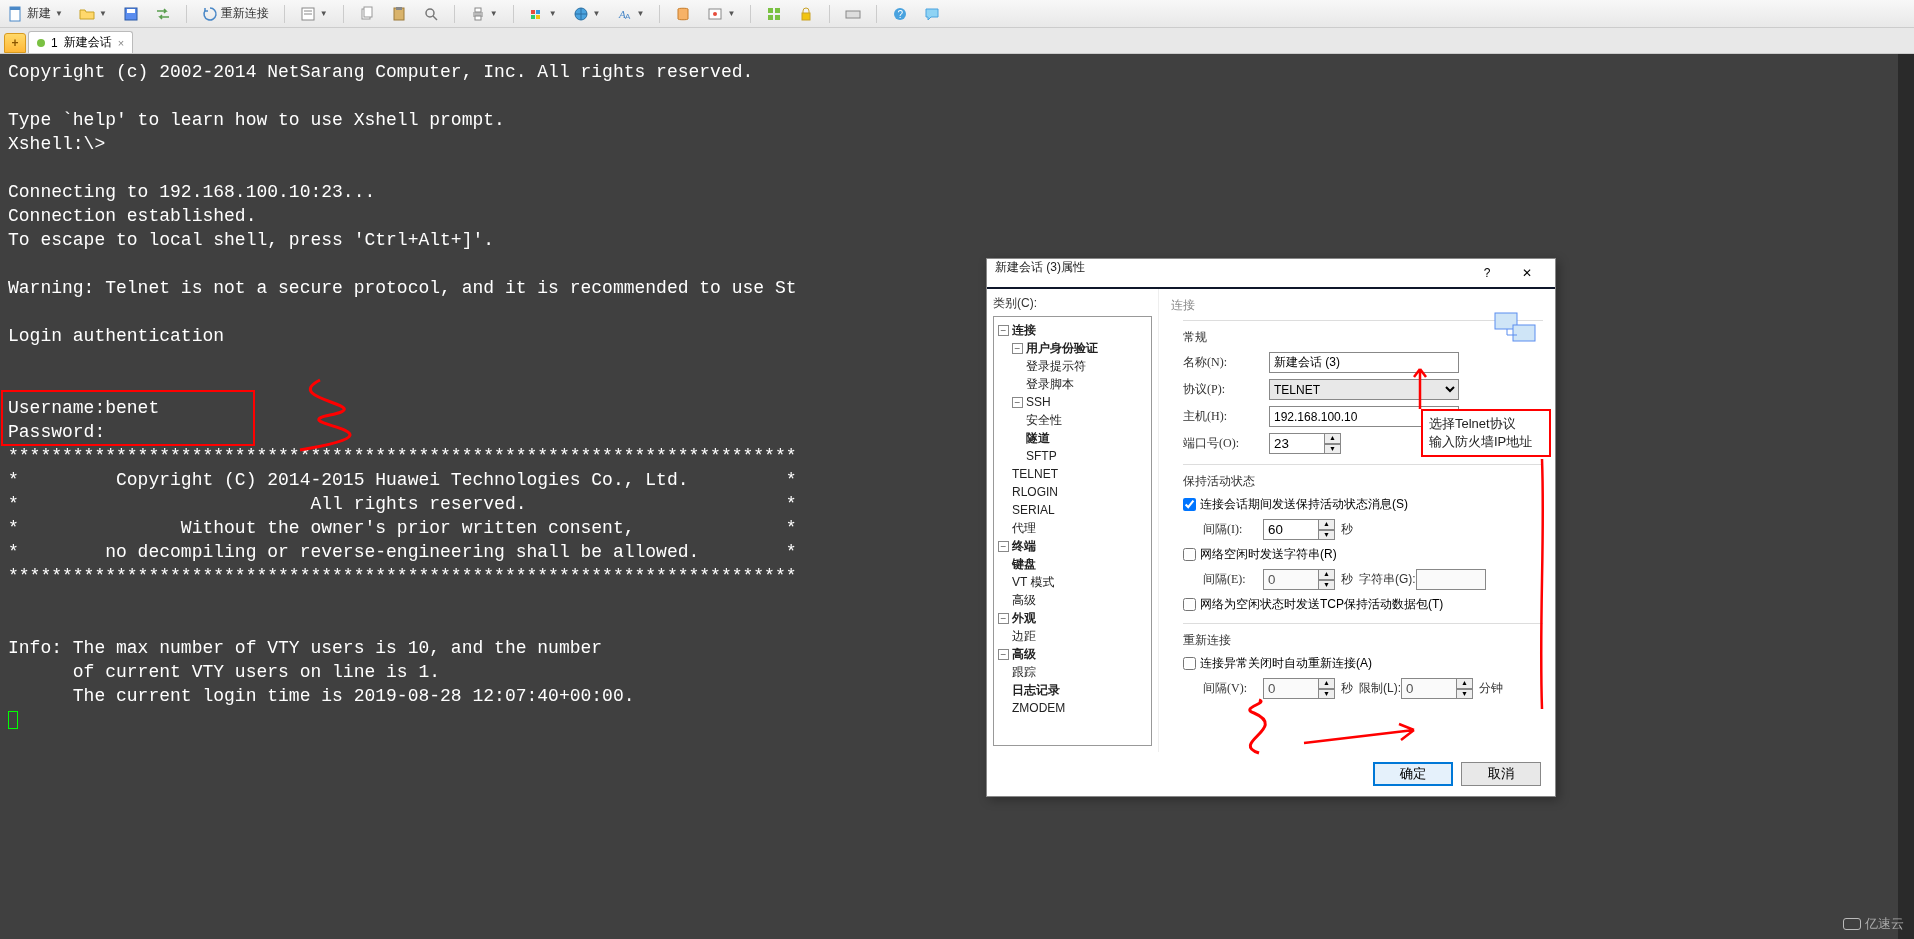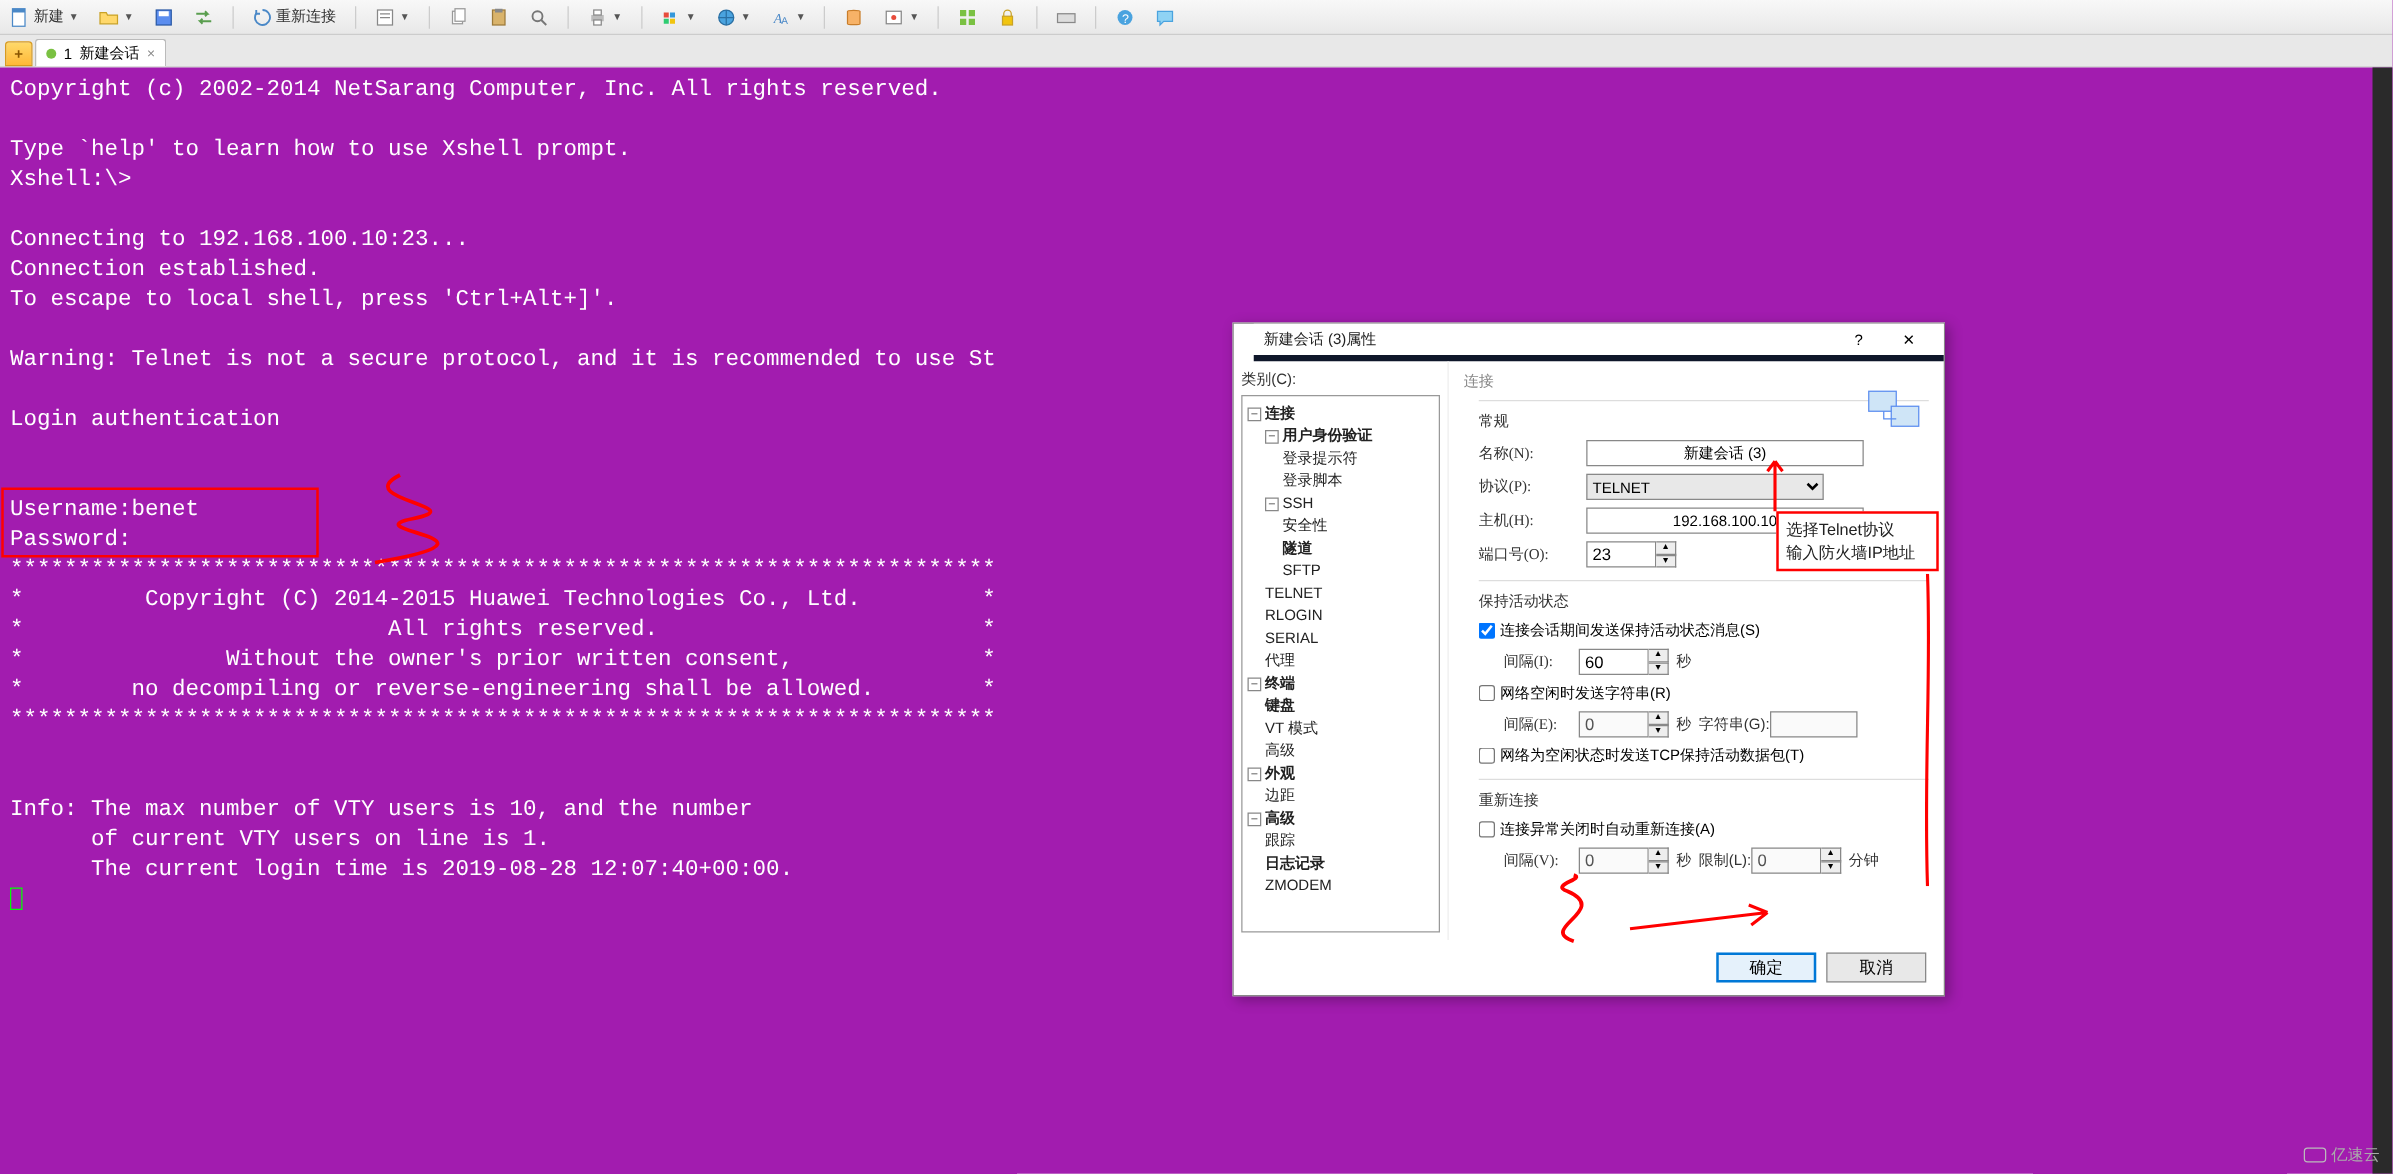--- a/index.html
+++ b/index.html
@@ -14,47 +14,47 @@
 .tri { font-size: 8px; color: #555; margin-left: 1px; }
 
 
 .tabbar { height: 26px; background: #e8e8e8; border-bottom: 1px solid #ccc; display: flex; align-items: flex-end; padding-left: 4px; gap: 2px; }
 .addtab { width: 22px; height: 20px; background: linear-gradient(#ffd96a,#ffb838); border: 1px solid #d89a1f; border-radius: 3px 3px 0 0; display:flex;align-items:center;justify-content:center; font-weight:bold; color:#8a5500; }
 .tab { height: 22px; background: #fff; border: 1px solid #bbb; border-bottom: none; border-radius: 3px 3px 0 0; display: flex; align-items: center; padding: 0 8px; gap: 6px; }
 .tab .dot { width: 8px; height: 8px; border-radius: 50%; background: #7ac142; }
 .tab .x { color: #888; cursor: pointer; font-size: 11px; }
 
 
-.terminal { position: absolute; left: 0; top: 54px; right: 0; bottom: 0; background: #a21caf; color: #fff; font-family: "Courier New", monospace; font-size: 18px; line-height: 24px; padding: 6px 8px; white-space: pre; overflow: hidden; }
+.terminal { position: absolute; left: 0; top: 54px; right: 0; bottom: 0; background: #404040; color: #fff; font-family: "Courier New", monospace; font-size: 18px; line-height: 24px; padding: 6px 8px; white-space: pre; overflow: hidden; }
 .term-red-box { position: absolute; border: 2px solid #ff0000; pointer-events: none; }
 .red-scribble { position: absolute; stroke: #ff0000; stroke-width: 3; fill: none; pointer-events: none; }
 .cursor { display:inline-block; width:10px; height:18px; border:1px solid #00ff00; vertical-align:middle; }
 
 
 .dialog { position: absolute; left: 986px; top: 258px; width: 570px; background: #fff; border: 1px solid #888; box-shadow: 3px 3px 10px rgba(0,0,0,0.3); font-size: 12px; }
-.dlg-title { height: 30px; background: #fff; display: flex; align-items: center; padding: 0 8px; border-bottom: 5px solid #0f172a; margin-left: 16px; }
+.dlg-title { height: 30px; background: #fff; display: flex; padding: 0 8px; border-bottom: 2px solid #0f172a; }
 .dlg-title-text { flex: 1; color: #222; }
 .dlg-ctrl { width: 40px; height: 28px; display:flex;align-items:center;justify-content:center; font-family: Arial; }
 .dlg-body { display: flex; }
 .tree-pane { width: 172px; padding: 6px; border-right: 1px solid #eee; }
 .cat-label { margin-bottom: 4px; color: #333; }
 .tree { border: 1px solid #999; height: 430px; overflow: auto; padding: 4px 2px; background:#fff; }
 .tree ul { list-style: none; padding-left: 14px; }
 .tree > ul { padding-left: 2px; }
 .tree li { line-height: 18px; white-space: nowrap; color: #222; }
 .tg { display:inline-block; width:11px; height:11px; border:1px solid #888; text-align:center; line-height:9px; font-size:10px; margin-right:3px; color:#555; background:#fff; }
 .bold { font-weight: bold; }
 .form-pane { flex: 1; padding: 8px 12px; position: relative; }
 .sec-title { color: #888; margin-bottom: 6px; }
 .group { border-top: 1px solid #ddd; padding-top: 8px; margin-bottom: 10px; margin-left: 12px; }
 .group-h { color: #333; margin-bottom: 6px; }
 .frow { display: flex; align-items: center; margin-bottom: 6px; }
 .flabel { width: 86px; color: #333; font-family: Liberation Serif, serif; }
 .finput { border: 1px solid #888; height: 21px; padding: 0 4px; font-size: 12px; }
-.w180 { width: 222px; text-align: center; }
+.w180 { width: 190px; }
 .sel { border: 1px solid #888; height: 21px; width: 190px; font-size: 12px; background:#e8e8e8; }
 .spin { display:inline-flex; }
 .spin input { width: 56px; height:21px; border:1px solid #888; padding:0 4px; }
 .spin .sb { width:16px; display:flex;flex-direction:column; }
 .spin .sb div { flex:1; border:1px solid #888; border-left:none; font-size:7px; text-align:center; background:#eee; }
 .chk { margin-right: 4px; vertical-align: middle; }
 .indent { padding-left: 20px; }
 .unit { margin-left: 6px; color:#333; }
 .dlg-icon { position:absolute; right: 18px; top: 18px; width: 44px; height:40px; }
 .callout { position:absolute; right: 4px; top: 120px; width: 130px; border:2px solid #ff0000; padding:4px 6px; background:#fff; font-size:13px; line-height:18px; color:#222; }

